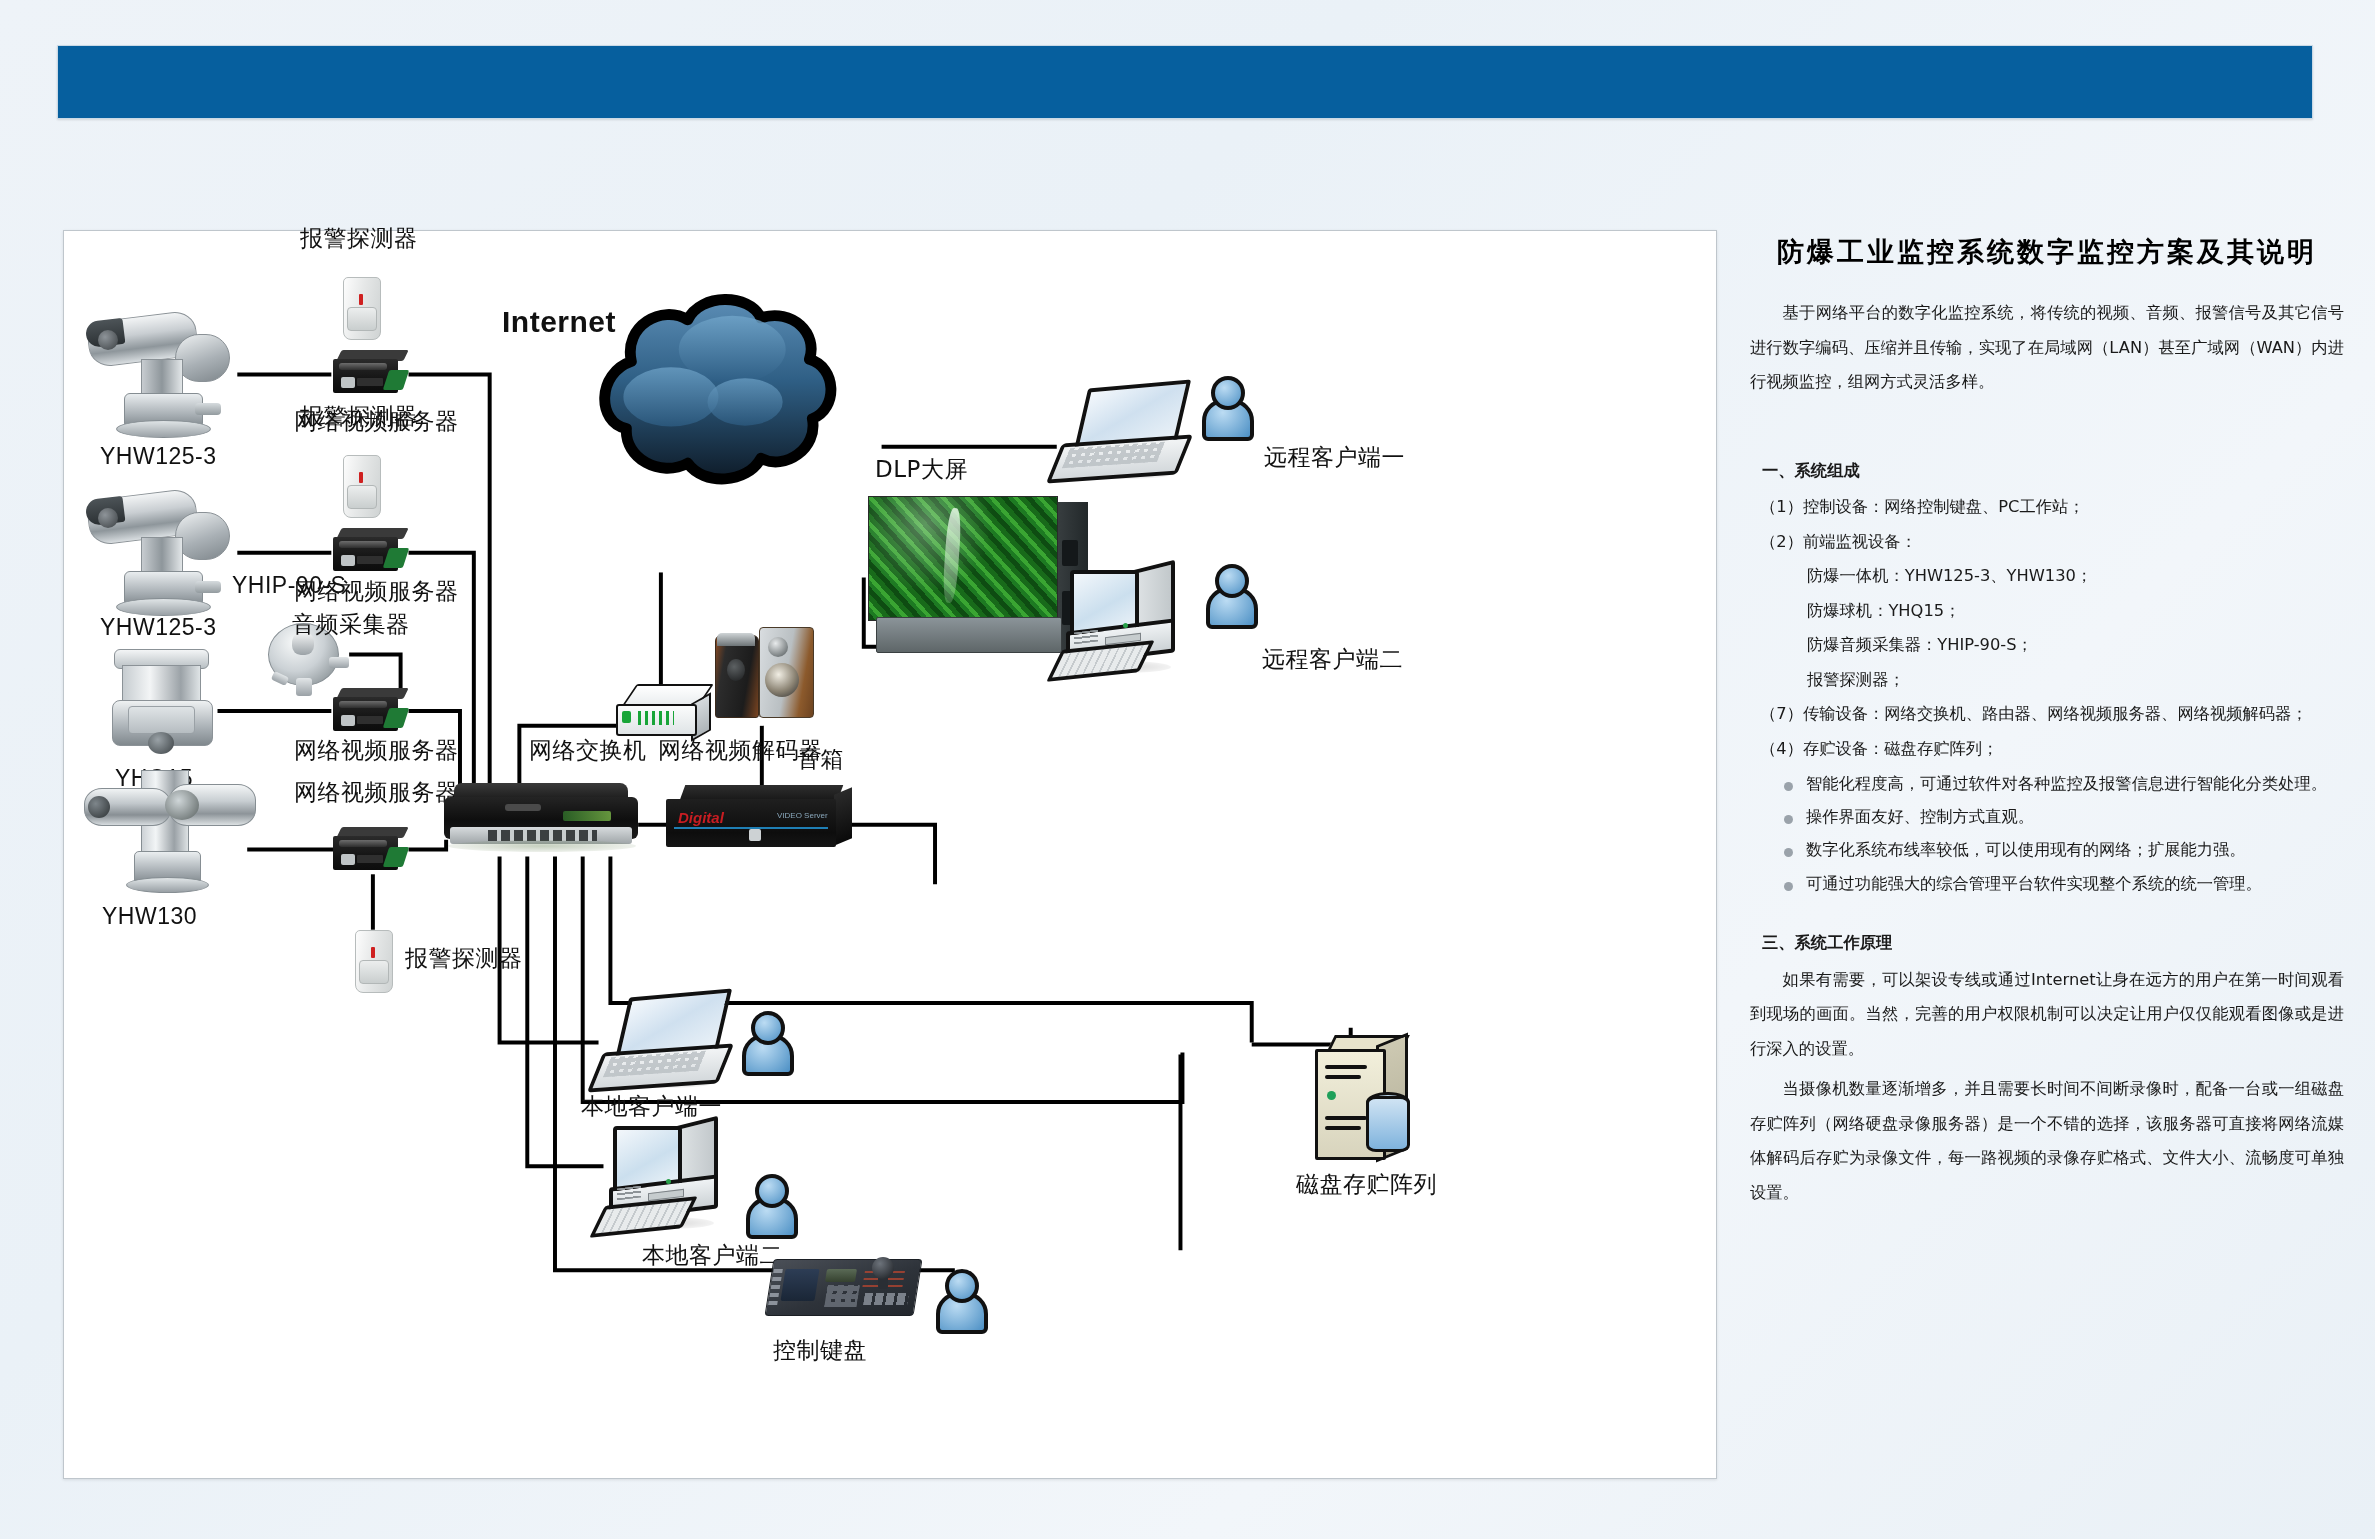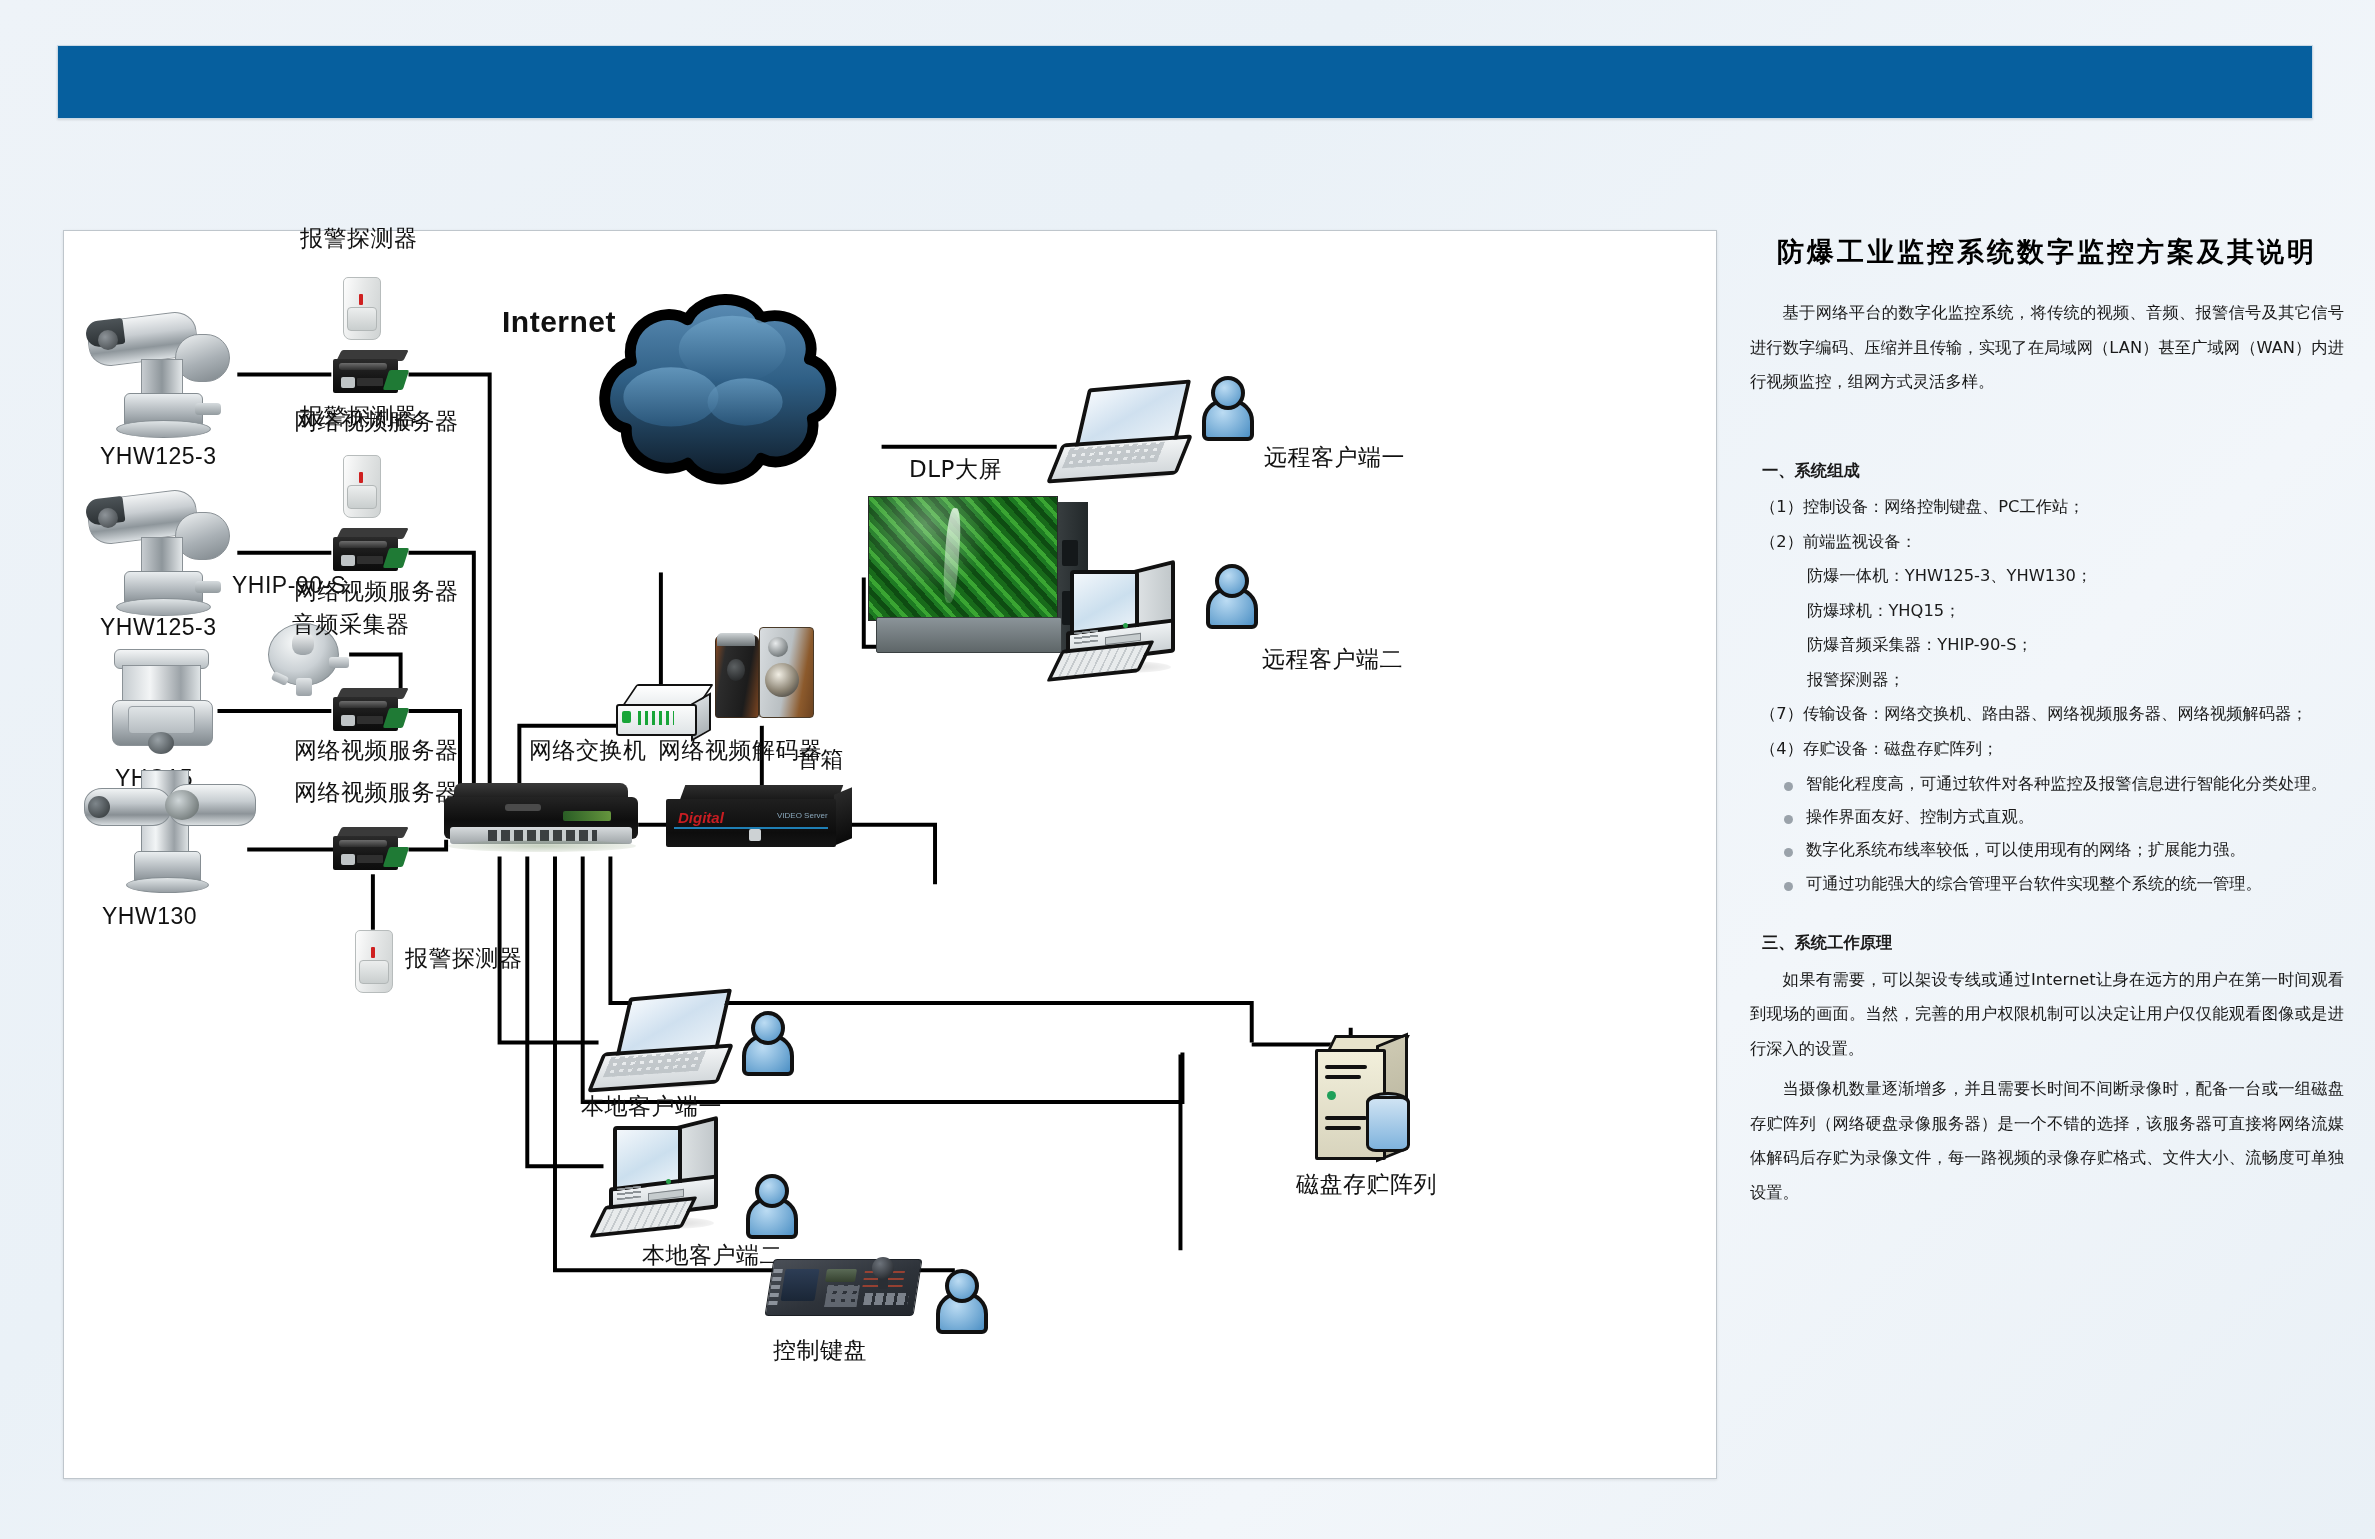--- a/index.html
+++ b/index.html
@@ -532,21 +532,21 @@
       <div class="lbl cn" style="left:733px;top:500px;margin-top:16px;">音箱</div>
 
       <div class="dev dlp" style="left:804px;top:265px;">
         <div class="cab"></div>
           <div class="screen"></div>
           <div class="fall"></div>
         <div class="vent"></div>
           <div class="vent2"></div>
           <div class="base"></div>
       </div>
-      <div class="lbl cn" style="left:845px;top:226px;text-align:center;">DLP大屏</div>
+      <div class="lbl cn" style="left:811px;top:226px;text-align:center;">DLP大屏</div>
 
       <div class="dev ltp" style="left:990px;top:153px;">
         <div class="shadow"></div>
           <div class="lid"></div>
           <div class="base"></div>
           <div class="kb"></div>
       </div>
       <div class="dev usr" style="left:1137px;top:145px;">
         <div class="torso"></div>
           <div class="head"></div>

